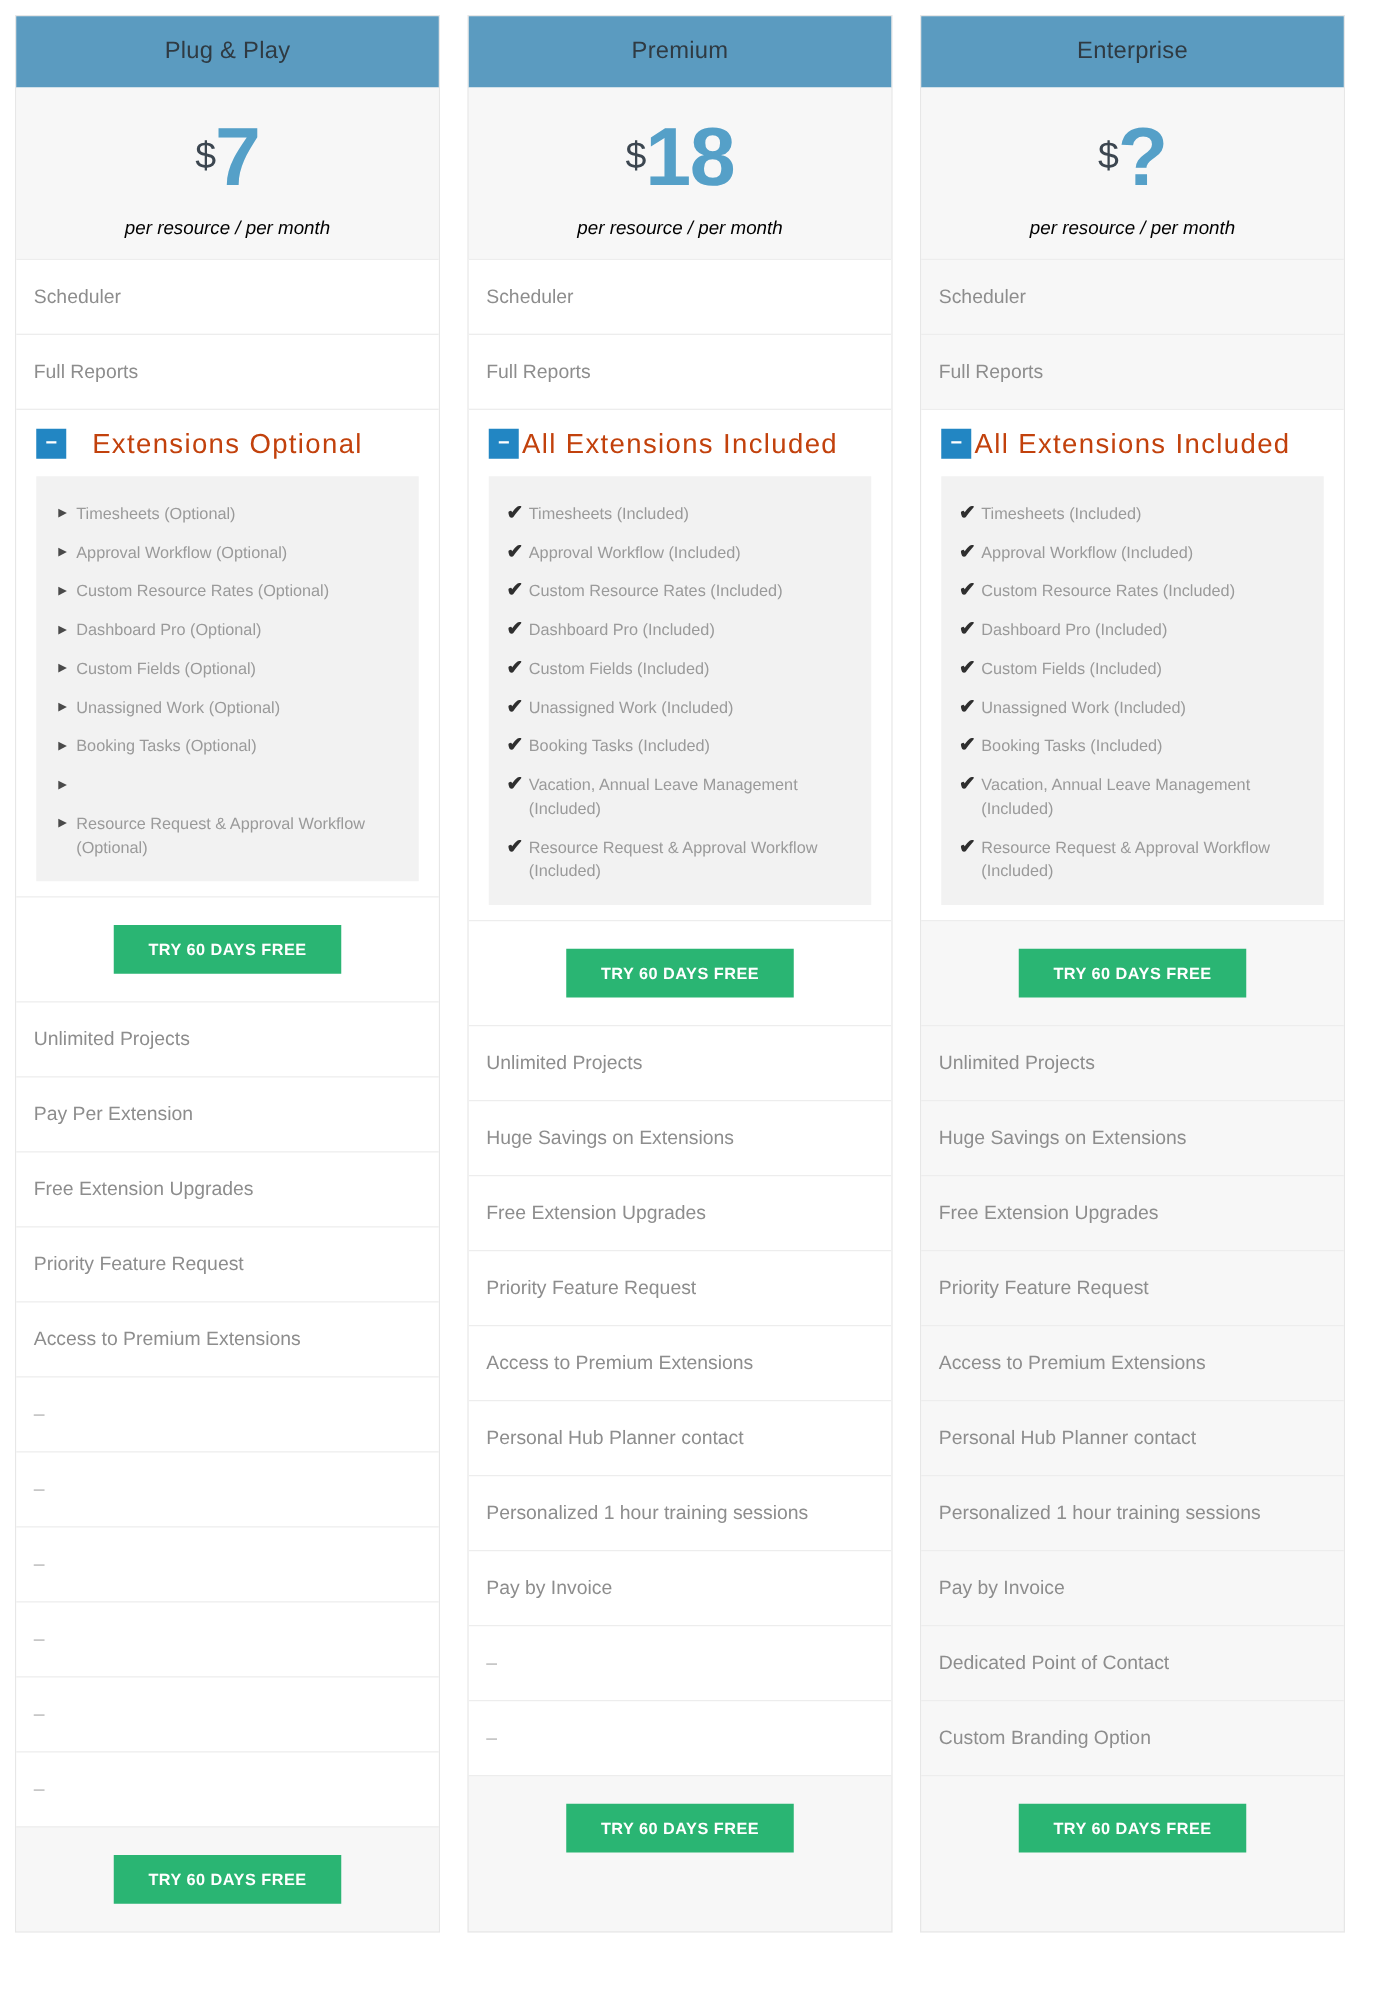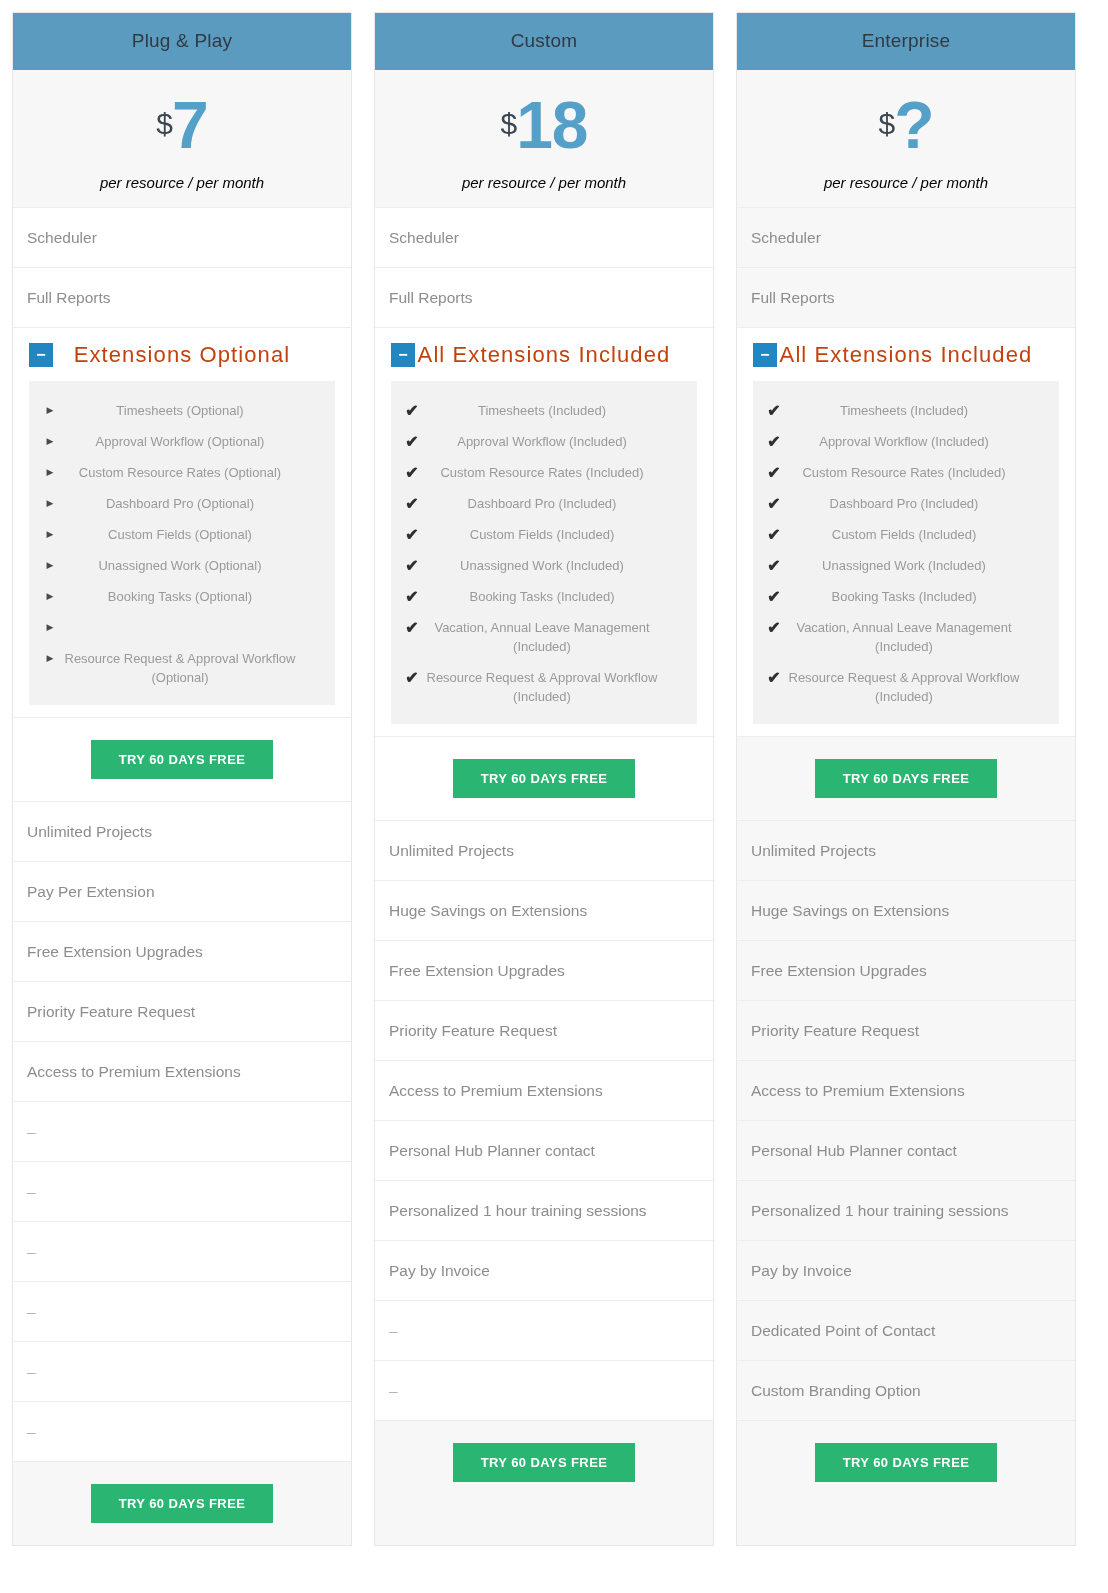--- a/index.html
+++ b/index.html
@@ -135,21 +135,21 @@
     width: 22px;
     flex: 0 0 22px;
     text-align: center;
     line-height: 19px;
     color: #3b3b3b;
   }
   .ext-mark.tri { font-size: 9px; color: #4a4a4a; }
   .ext-mark.chk { font-size: 16px; font-weight: bold; color: #2f2f2f; }
   .ext-text {
     flex: 1;
-    text-align: center;
+    text-align: left;
     font-size: 13px;
     color: #9a9a9a;
     line-height: 19px;
     padding-right: 22px;
   }
 
   
   .cta-row {
     text-align: center;
     padding: 22px 14px;
@@ -233,21 +233,21 @@
       <div class="feature-row white">Access to Premium Extensions</div>
       <div class="feature-row white dash">–</div>
       <div class="feature-row white dash">–</div>
       <div class="feature-row white dash">–</div>
       <div class="feature-row white dash">–</div>
       <div class="feature-row white dash">–</div>
       <div class="feature-row white dash">–</div>
       <div class="cta-row grey"><button class="cta-button">TRY 60 DAYS FREE</button></div>
     </div>
     <div class="plan-card">
-      <div class="plan-header">Custom</div>
+      <div class="plan-header">Premium</div>
       <div class="plan-price-box">
         <div class="price-line"><span class="price-currency">$</span><span class="price-amount">18</span></div>
         <div class="price-sub">per resource / per month</div>
       </div>
       <div class="feature-row white">Scheduler</div>
       <div class="feature-row white">Full Reports</div>
       <div class="ext-block white">
         <div class="ext-head">
           <span class="ext-toggle">−</span>
           <span class="ext-title">All Extensions Included</span>

